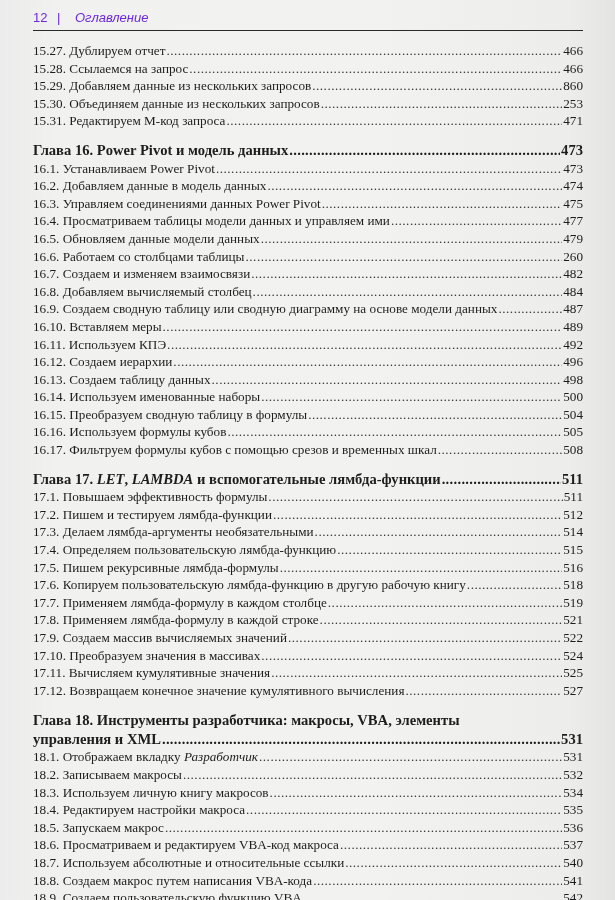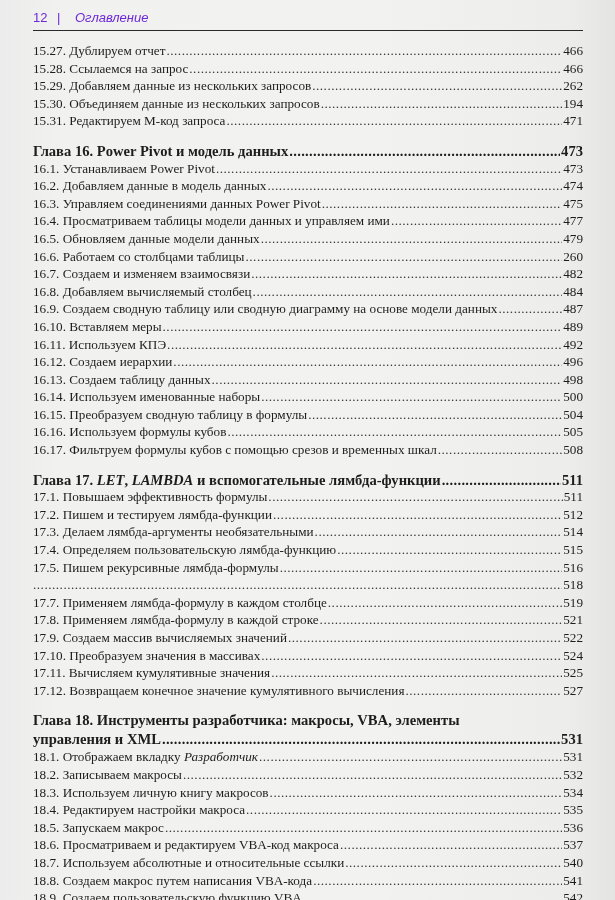--- a/index.html
+++ b/index.html
@@ -57,21 +57,21 @@
     }
     .toc {
       position: absolute;
       left: 0;
       top: 42px;
       width: 550px;
       font-family: "Liberation Serif", serif;
     }
     .entry {
       display: flex;
-      align-items: flex-start;
+      align-items: flex-end;
       font-size: 13.2px;
       line-height: 17.6px;
       height: 17.6px;
       white-space: nowrap;
       overflow: hidden;
     }
     .entry .label {
       flex: 0 0 auto;
       padding-right: 1px;
     }
@@ -134,26 +134,26 @@
           <span class="page-num">466</span>
         </div>
       <div class="entry">
           <span class="label">15.28. Ссылаемся на запрос</span>
           <span class="leader"></span>
           <span class="page-num">466</span>
         </div>
       <div class="entry">
           <span class="label">15.29. Добавляем данные из нескольких запросов</span>
           <span class="leader"></span>
-          <span class="page-num">262</span>
+          <span class="page-num">860</span>
         </div>
       <div class="entry">
           <span class="label">15.30. Объединяем данные из нескольких запросов</span>
           <span class="leader"></span>
-          <span class="page-num">194</span>
+          <span class="page-num">253</span>
         </div>
       <div class="entry">
           <span class="label">15.31. Редактируем M-код запроса</span>
           <span class="leader"></span>
           <span class="page-num">471</span>
         </div>
     </div>
 
     <div>
       <div class="entry chapter">
@@ -273,20 +273,21 @@
           <span class="label">17.4. Определяем пользовательскую лямбда-функцию</span>
           <span class="leader"></span>
           <span class="page-num">515</span>
         </div>
       <div class="entry">
           <span class="label">17.5. Пишем рекурсивные лямбда-формулы</span>
           <span class="leader"></span>
           <span class="page-num">516</span>
         </div>
       <div class="entry">
+          <span class="label">17.6. Копируем пользовательскую лямбда-функцию в другую рабочую книгу</span>
           <span class="leader"></span>
           <span class="page-num">518</span>
         </div>
       <div class="entry">
           <span class="label">17.7. Применяем лямбда-формулу в каждом столбце</span>
           <span class="leader"></span>
           <span class="page-num">519</span>
         </div>
       <div class="entry">
           <span class="label">17.8. Применяем лямбда-формулу в каждой строке</span>

